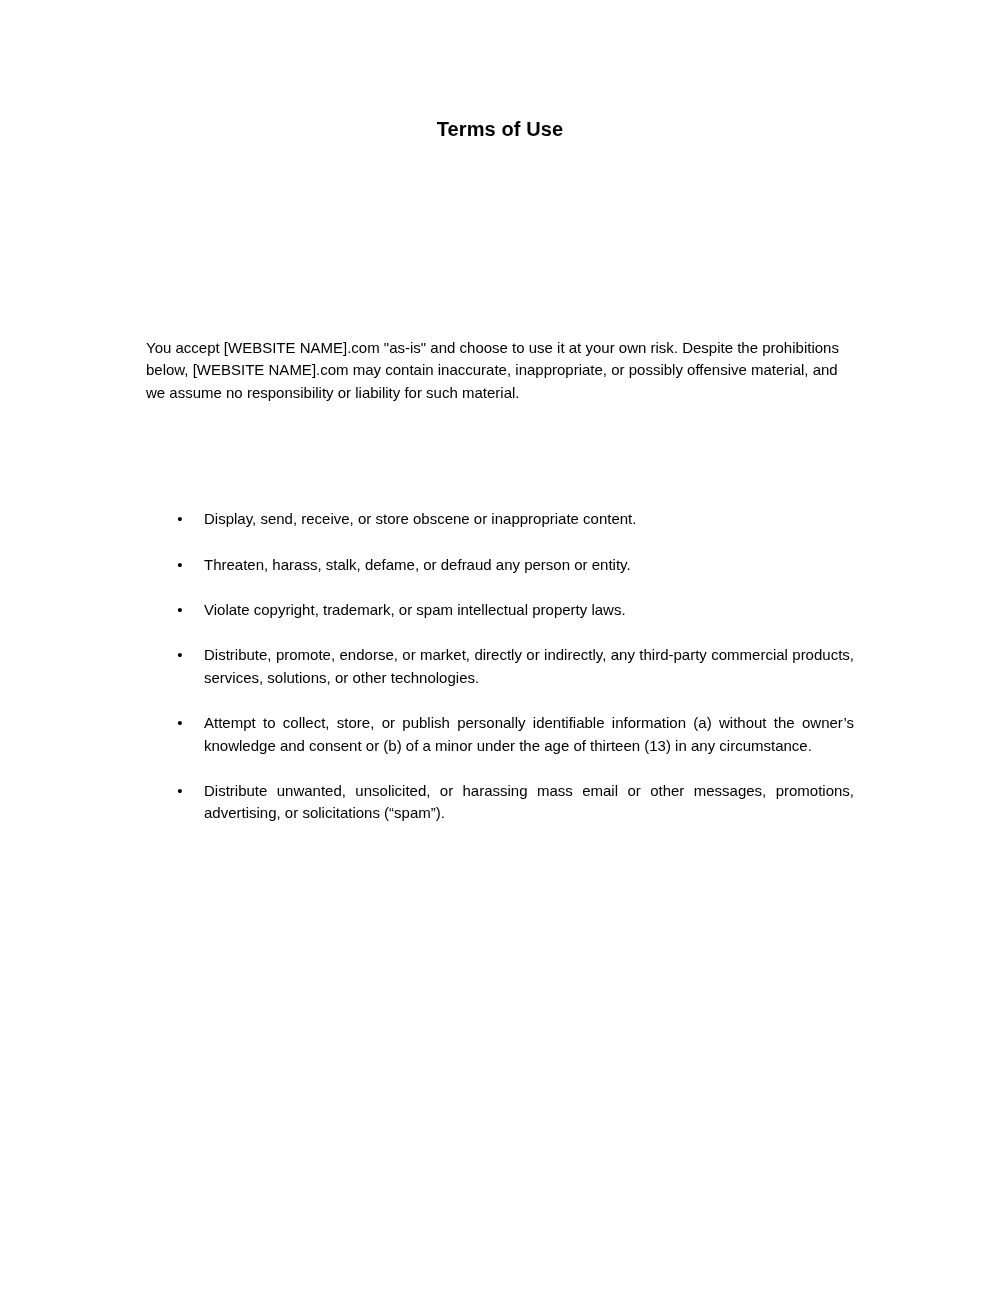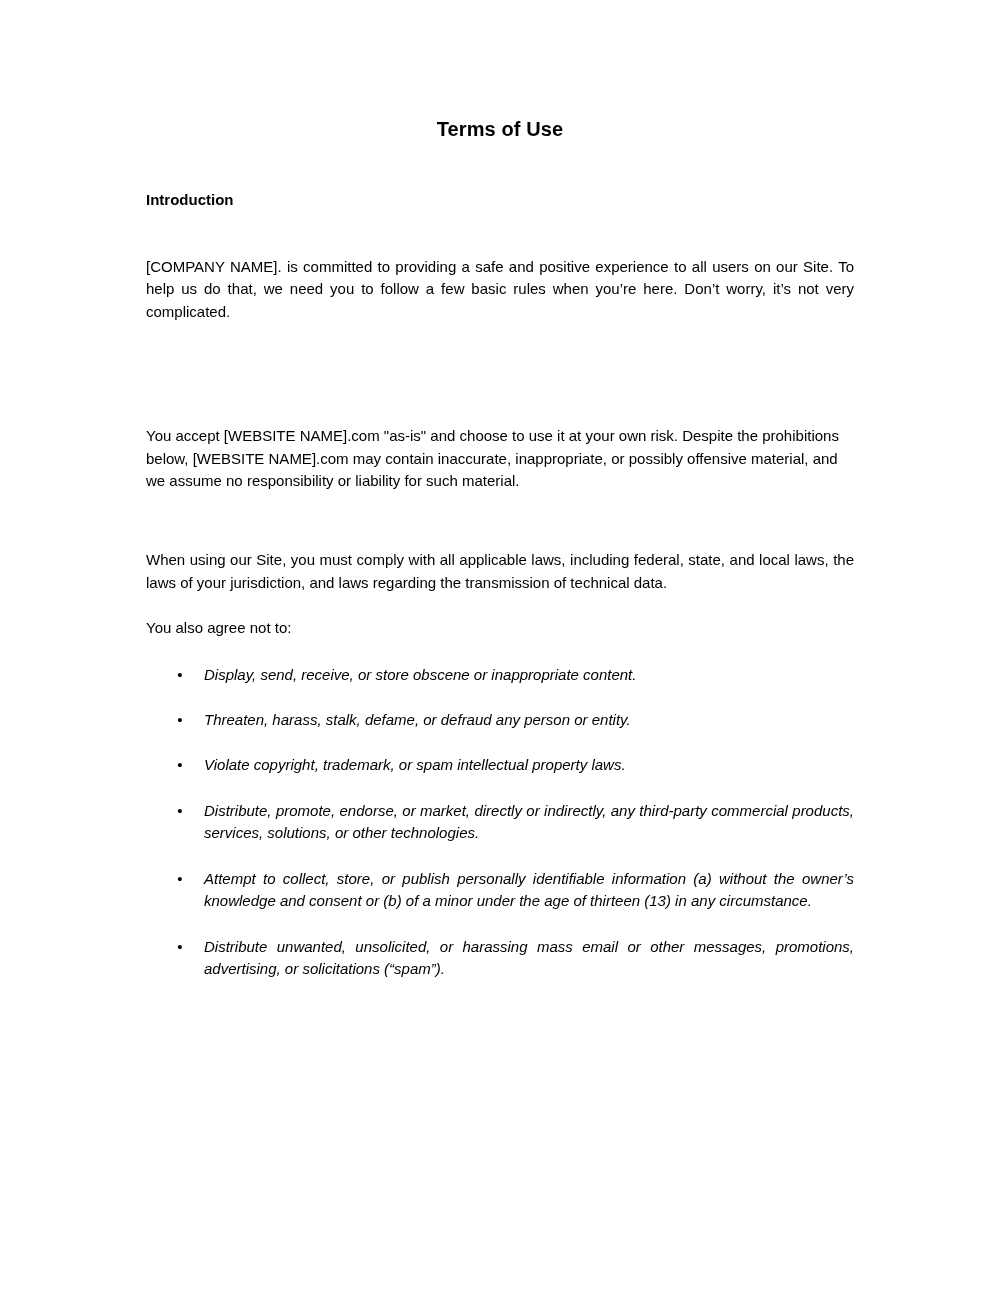--- a/index.html
+++ b/index.html
@@ -79,59 +79,54 @@
     position: absolute;
     left: 30px;
     top: 0;
     width: 8px;
     line-height: 22.4px;
     font-size: 15px;
     text-align: center;
   }
   .bullet-item .btext {
     display: block;
-    font-style: italic;
   }
 </style>
 </head>
 <body>
 
 <div class="page">
   <div class="content">
 
     <h1 class="doc-title">Terms of Use</h1>
 
     <div class="gap-intro-heading"></div>
 
-    <h2 class="section-heading">Introduction</h2>
 
     <div class="gap-heading-para"></div>
 
 
     <div class="gap-para"></div>
 
-    <p class="para">[COMPANY NAME]. is committed to providing a safe and positive experience to all users on our Site. To help us do that, we need you to follow a few basic rules when you’re here. Don’t worry, it’s not very complicated.</p>
 
     <div class="gap-para"></div>
 
 
     <div class="gap-section"></div>
 
 
     <div class="gap-heading-para"></div>
 
     <p class="para para-left">You accept [WEBSITE NAME].com "as-is" and choose to use it at your own risk. Despite the prohibitions below, [WEBSITE NAME].com may contain inaccurate, inappropriate, or possibly offensive material, and we assume no responsibility or liability for such material.</p>
 
     <div class="gap-big"></div>
 
-    <p class="para">When using our Site, you must comply with all applicable laws, including federal, state, and local laws, the laws of your jurisdiction, and laws regarding the transmission of technical data.</p>
 
     <div class="gap-para"></div>
 
-    <p class="para">You also agree not to:</p>
 
     <div class="gap-list-top"></div>
 
     <ul class="bullet-list">
       <li class="bullet-item">
         <span class="dot">•</span>
         <span class="btext">Display, send, receive, or store obscene or inappropriate content.</span>
       </li>
       <li class="bullet-item">
         <span class="dot">•</span>

